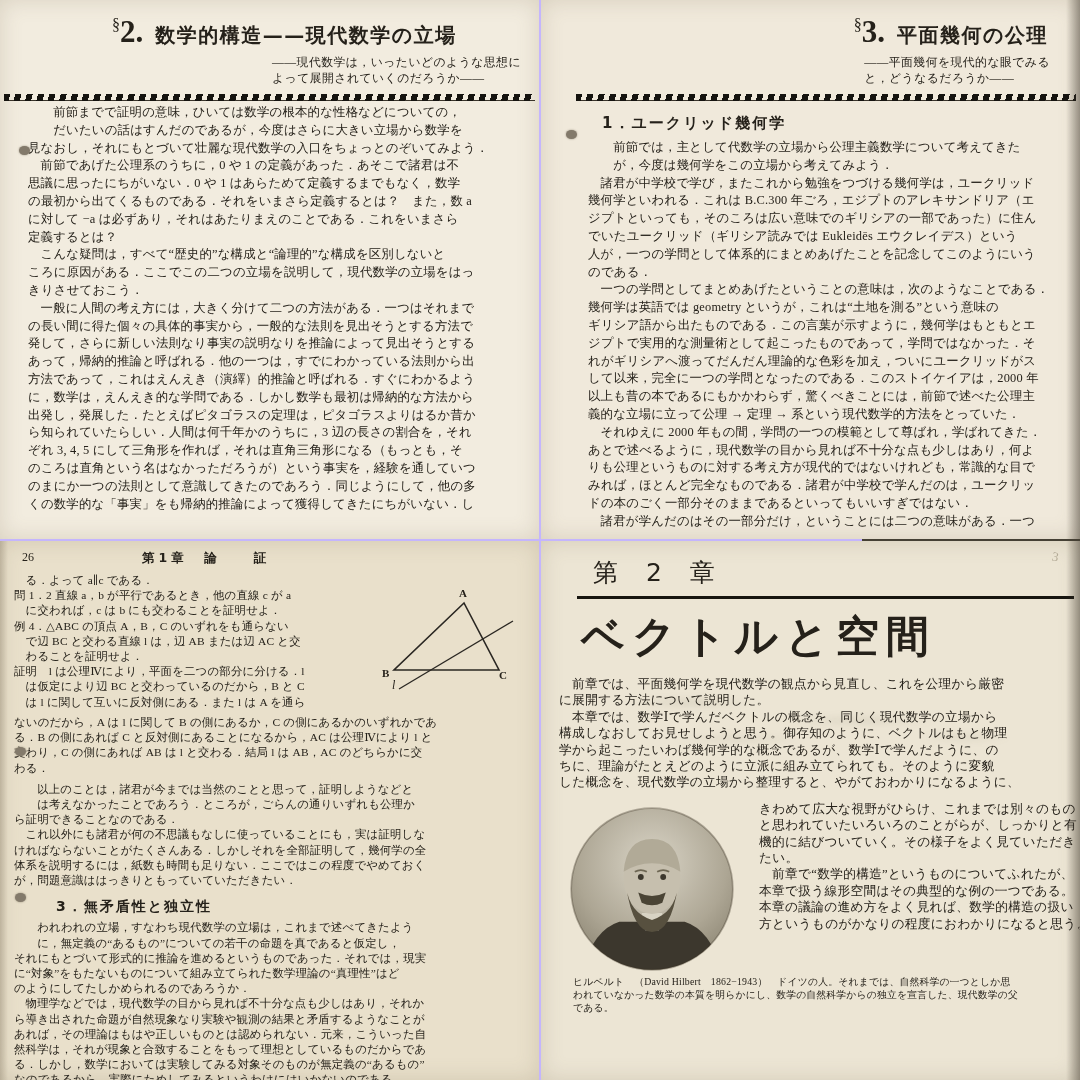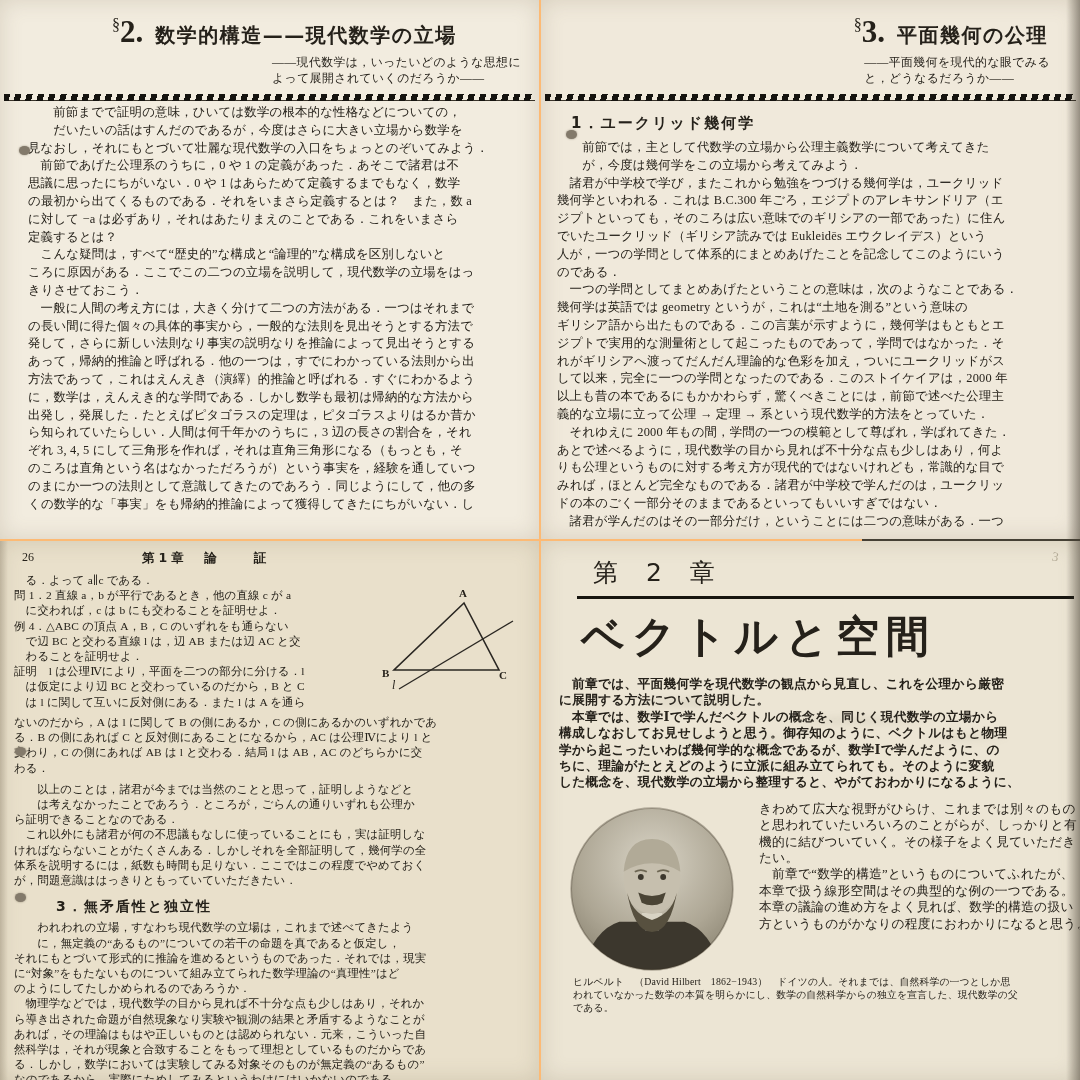--- a/index.html
+++ b/index.html
@@ -1,21 +1,21 @@
 <!DOCTYPE html>
 <html><head>
 <meta charset="utf-8">
 <style>
   html,body{margin:0;padding:0;background:#454034;}
   .sheet{position:relative;width:862px;height:1080px;display:grid;
          grid-template-columns:539px 539px;grid-template-rows:539px 539px;gap:2px;
-         background:#fdba74;font-family:"Liberation Serif","DejaVu Serif",serif;color:#25211a;}
+         background:#c4b5fd;font-family:"Liberation Serif","DejaVu Serif",serif;color:#25211a;}
   .quad{position:relative;overflow:hidden;box-shadow:inset 0 0 22px rgba(115,100,72,.20);}
   .q-tl{background:#f2ecdf;}
-  .q-tr{background:#f0e9db;}
+  .q-tr{background:#f0e9db;padding-left:31px;}
   .q-bl{background:#e9e0cb;}
   .q-br{background:#ece5d4;}
   .q-tr::after,.q-br::after{content:"";position:absolute;top:0;right:0;width:14px;height:100%;
          background:linear-gradient(to left,rgba(55,48,38,.45),rgba(55,48,38,0));pointer-events:none;}
   .q-bl::before{content:"";position:absolute;top:0;left:0;width:8px;height:100%;
          background:linear-gradient(to right,rgba(80,66,46,.22),rgba(80,66,46,0));pointer-events:none;}
 
   
   .sec-title{margin-top:14px;white-space:nowrap;}
   .q-tl .sec-title{margin-left:112px;}
@@ -67,21 +67,21 @@
                  font-size:43px;letter-spacing:7px;margin:2px 0 0 40px;}
   .corner-mark{position:absolute;top:8px;right:22px;font-size:13px;color:rgba(95,85,60,.4);
                transform:rotate(12deg);}
   .ghost{position:absolute;top:142px;left:30px;width:480px;height:78px;filter:blur(3px);opacity:.55;
       background:
         radial-gradient(90px 9px at 25% 25%, rgba(125,118,100,.30), transparent 70%),
         radial-gradient(120px 9px at 60% 48%, rgba(125,118,100,.26), transparent 70%),
         radial-gradient(100px 9px at 35% 72%, rgba(125,118,100,.22), transparent 70%),
         radial-gradient(70px 9px at 82% 70%, rgba(125,118,100,.20), transparent 70%);}
   .q-br .body{margin:10px 10px 0 18px;font-size:12.7px;line-height:16.4px;letter-spacing:.3px;}
-  .q-br .intro{font-weight:bold;}
+  .q-br .intro{}
   .photo-wrap{margin-top:3px;}
   .portrait{float:left;width:182px;height:172px;margin:2px 16px 0 2px;}
   .caption{clear:both;font-size:9.8px;line-height:13.2px;margin:4px 6px 0 14px;letter-spacing:.2px;}
 </style>
 </head>
 <body>
 
 <div class="sheet">
 
   <section class="quad q-tl">

